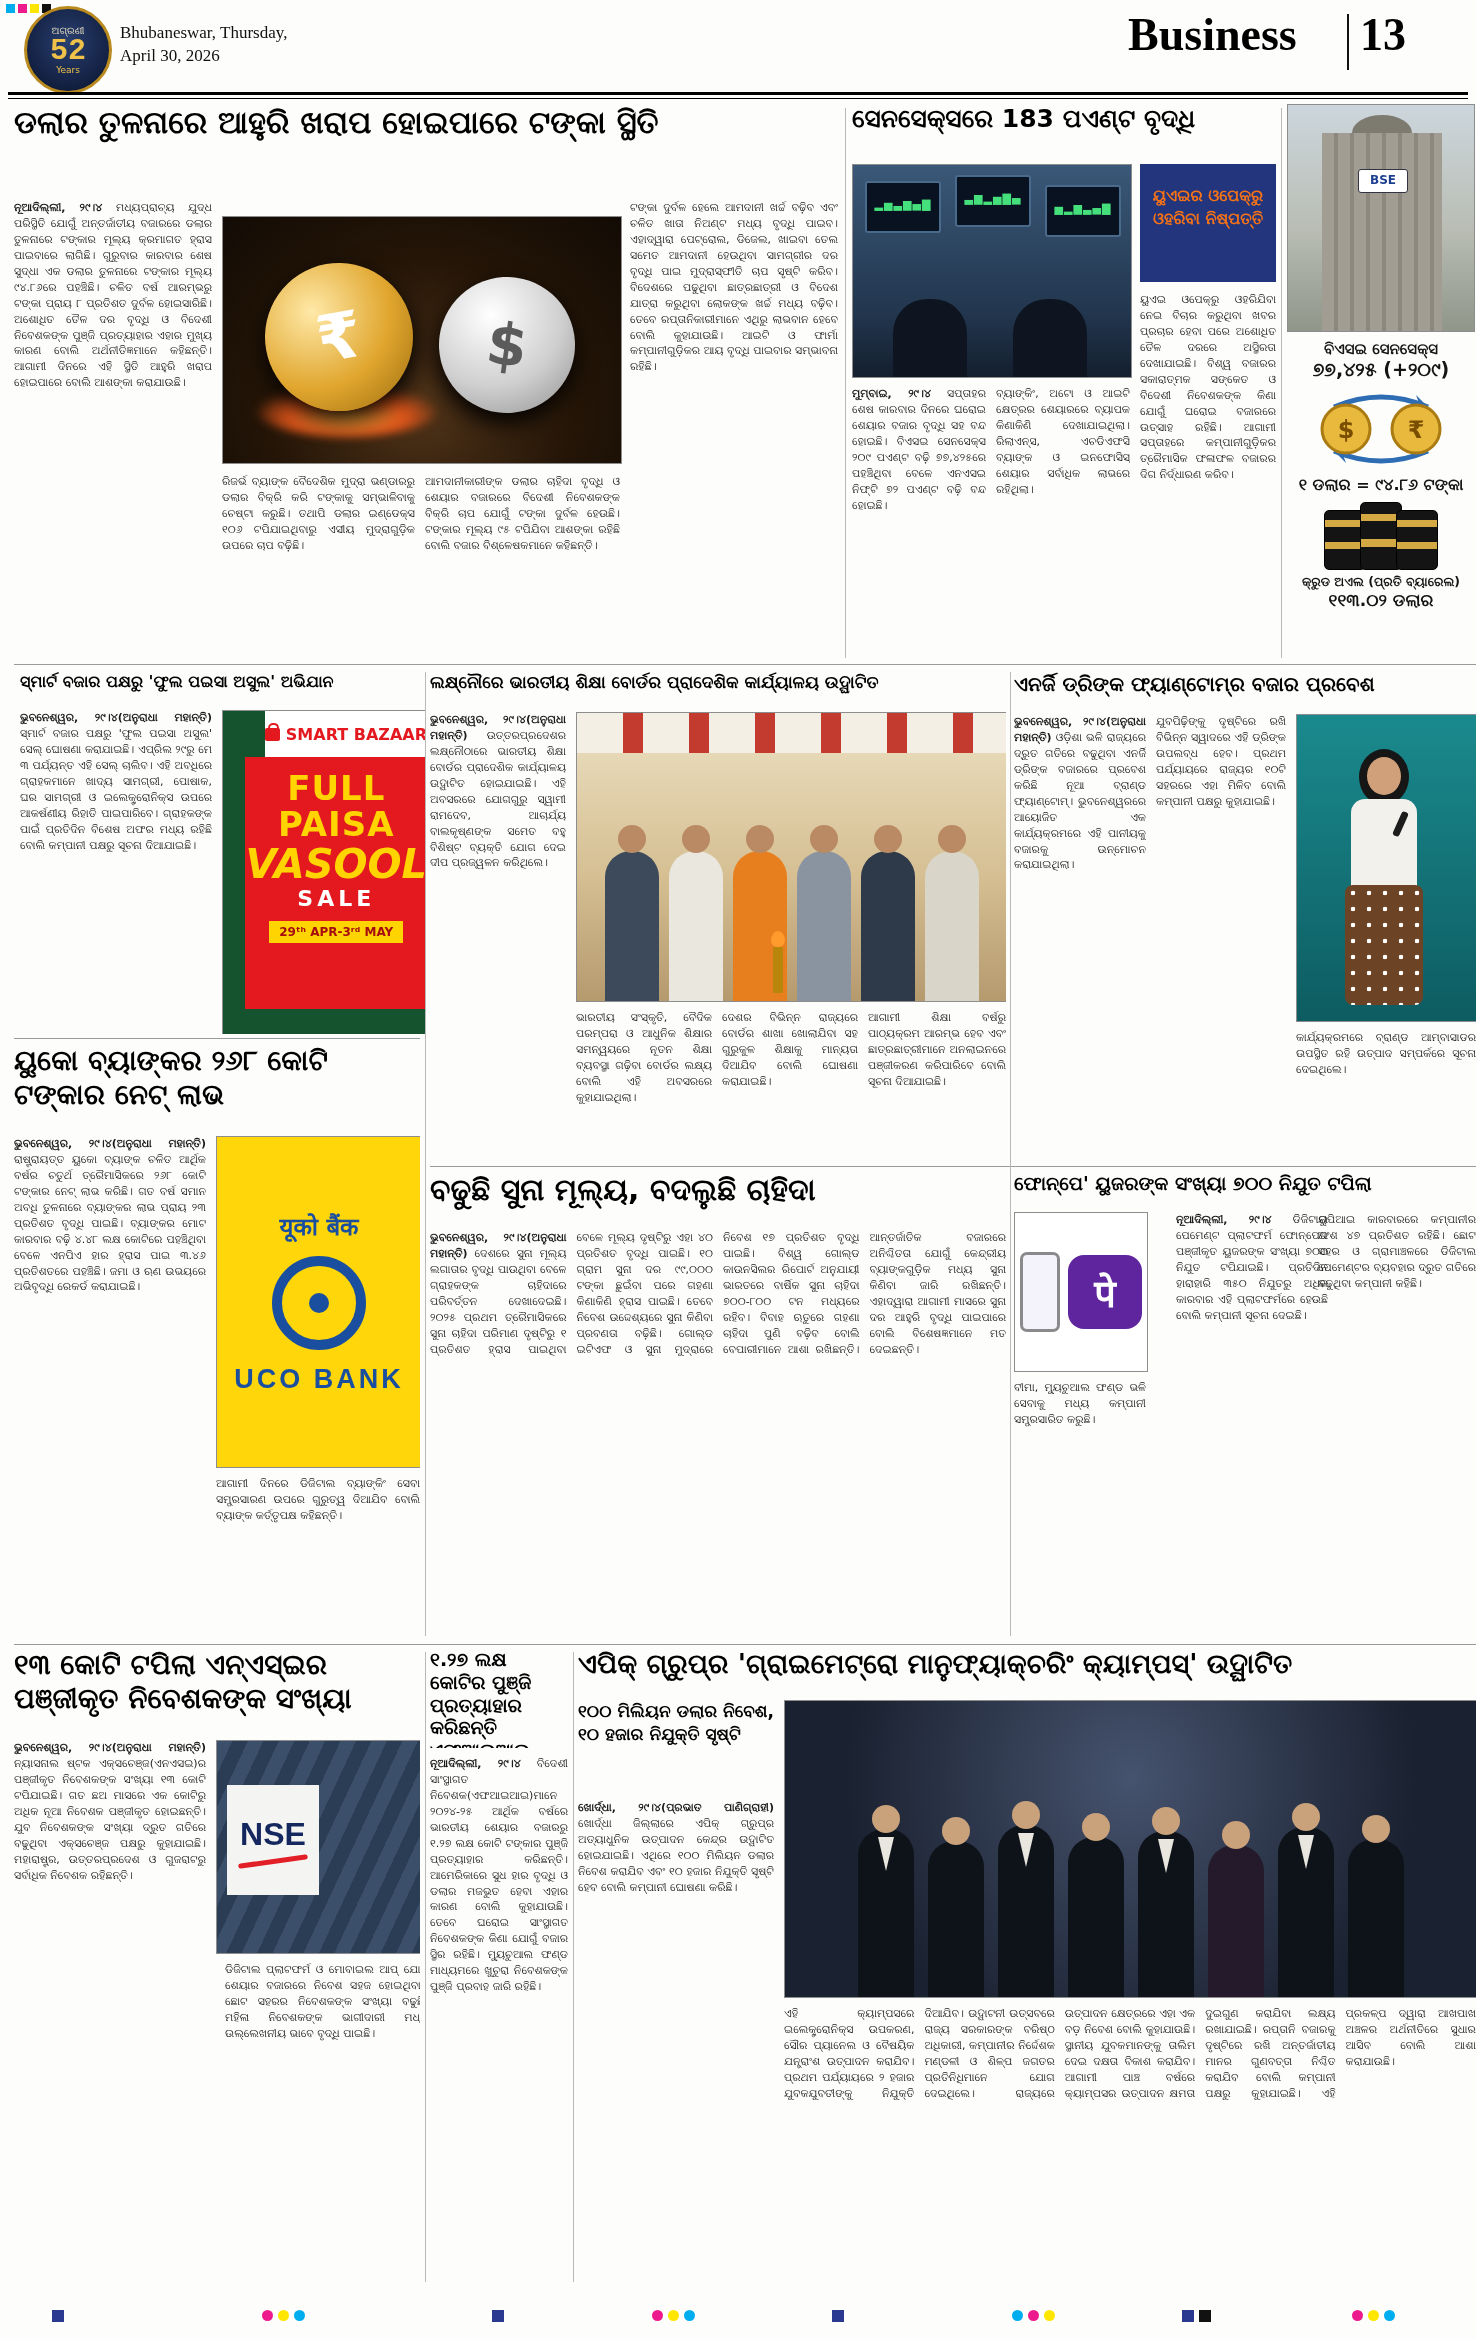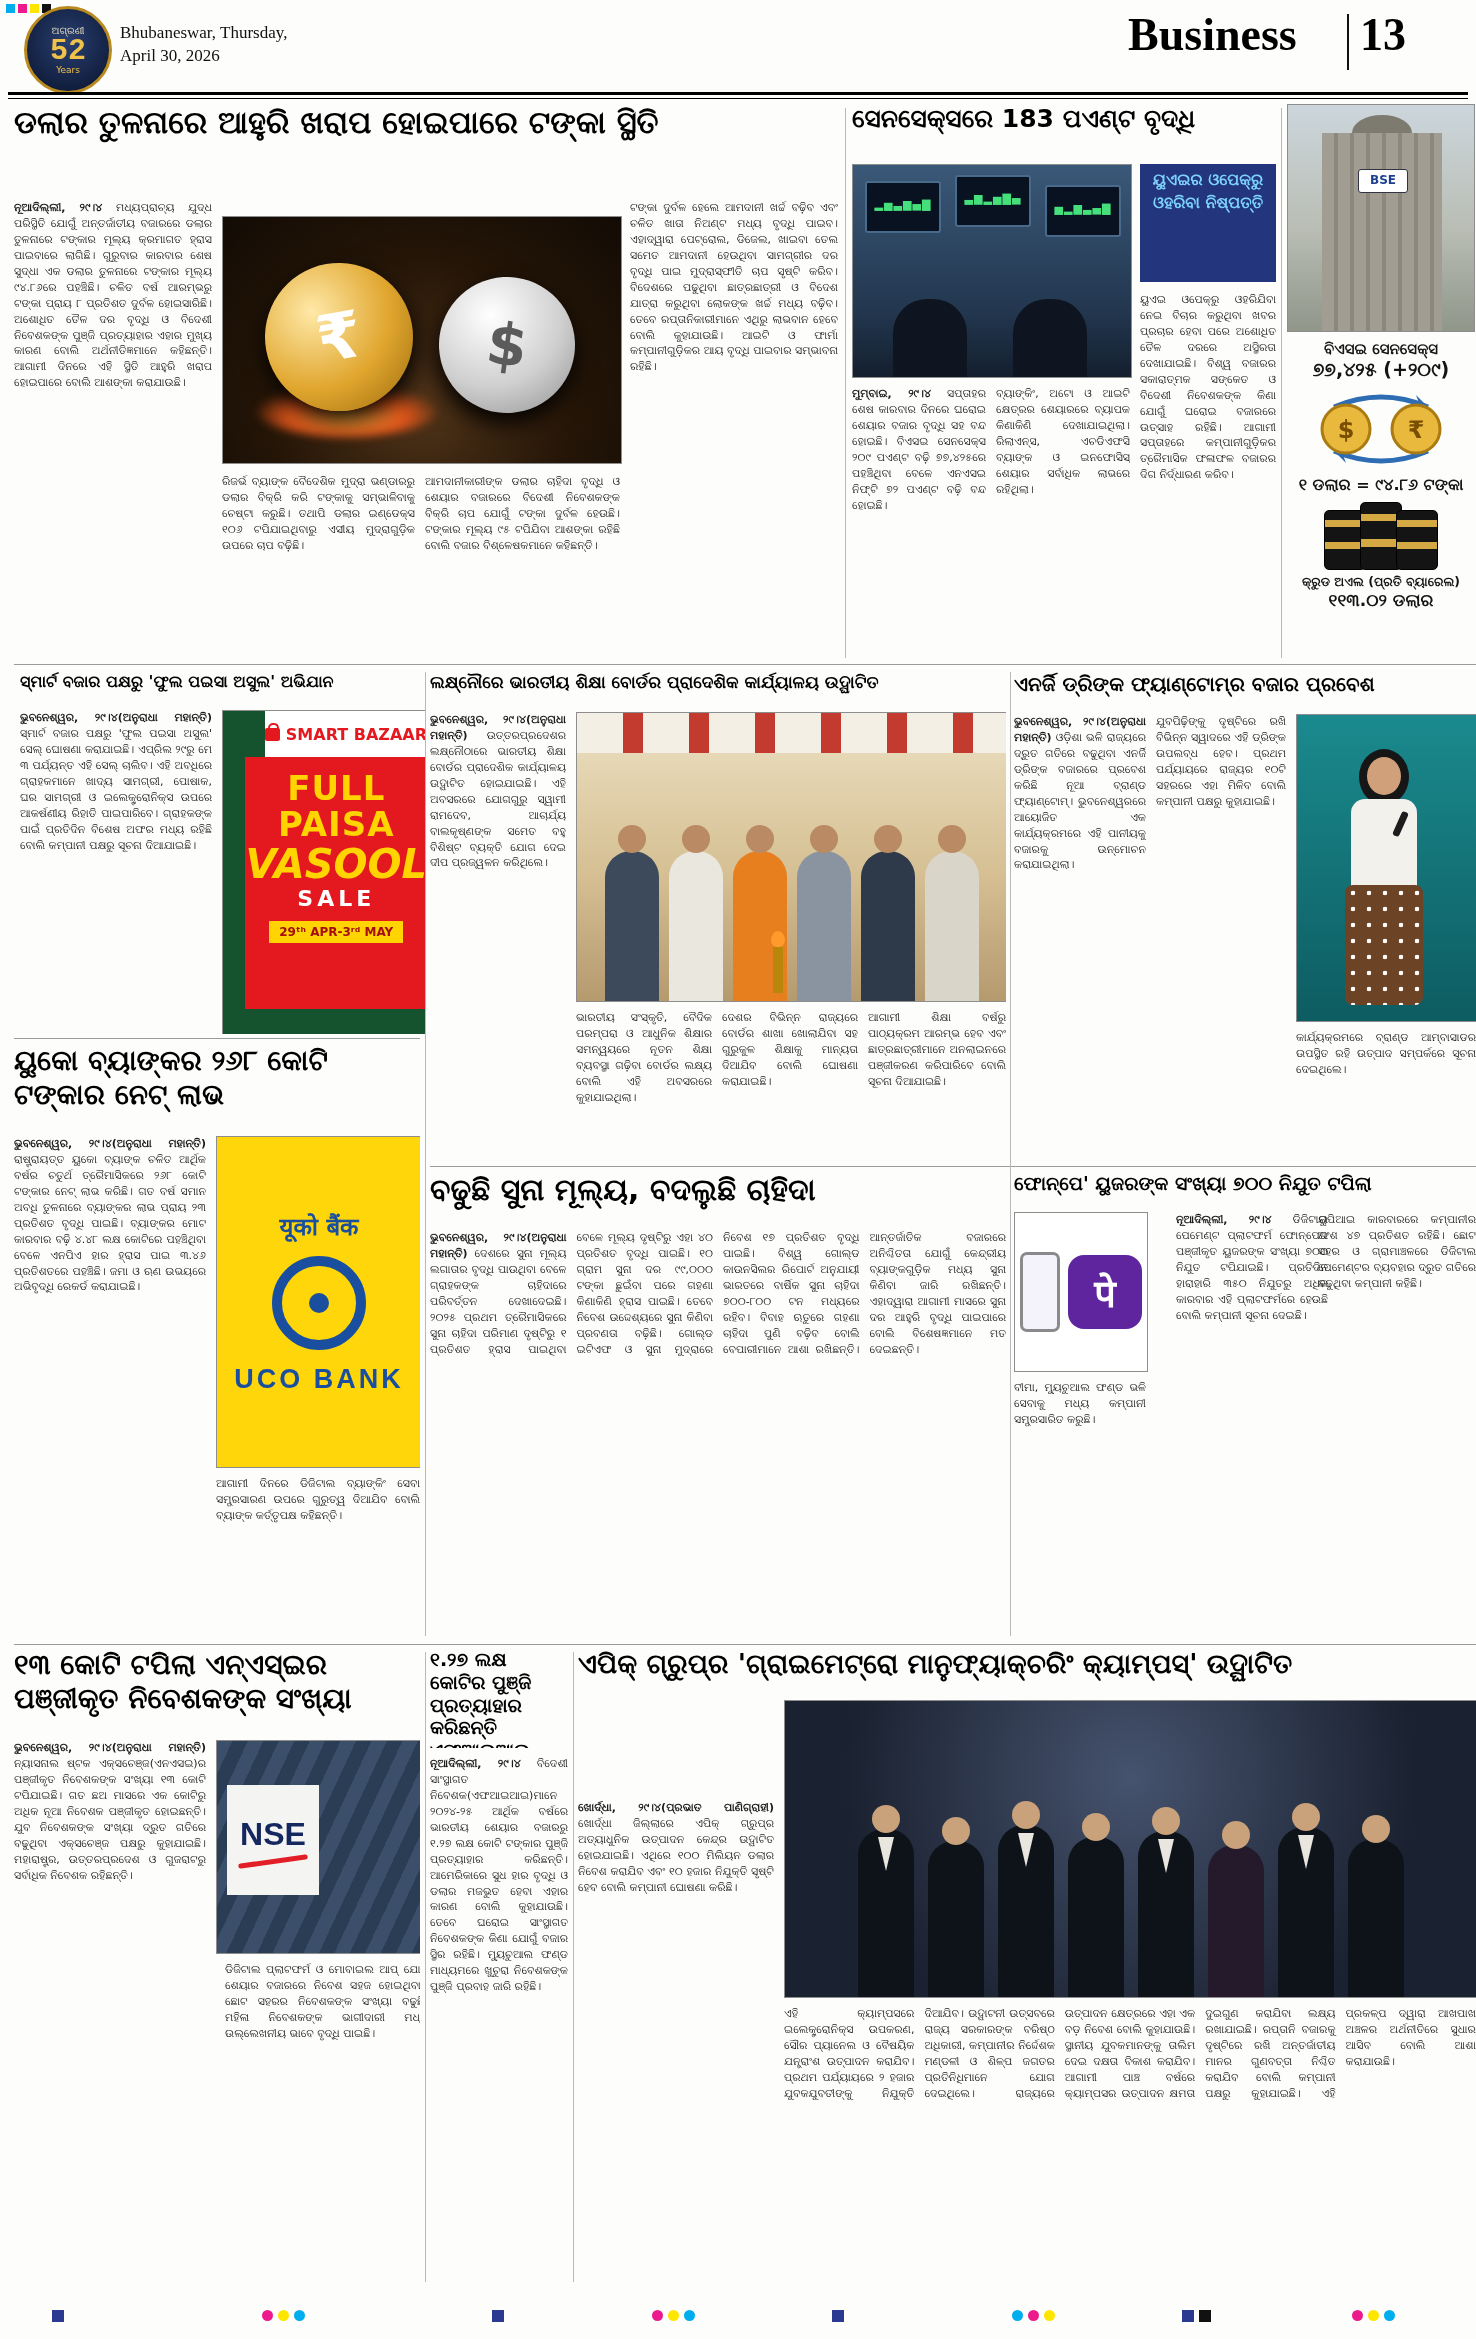--- a/index.html
+++ b/index.html
@@ -49,22 +49,22 @@
   #a-col3{left:411px;top:370px;width:195px;height:186px;}
   #a-col4{left:616px;top:96px;width:208px;height:460px;}
 
   
   #artB{left:852px;top:104px;width:424px;height:556px;}
   #b-hl{font-size:25px;height:40px;}
   #b-img{left:0;top:60px;width:278px;height:212px;background:linear-gradient(180deg,#3a5878 0%,#22364e 70%,#141f2e 100%);}
   .monitor{position:absolute;width:72px;height:48px;background:#081220;border:2px solid #4a6a8c;border-radius:3px;
            color:#45e07c;font-size:11px;line-height:44px;text-align:center;letter-spacing:1px;}
   .trader{position:absolute;bottom:-6px;width:74px;height:84px;border-radius:34px 34px 0 0;background:#0e1520;}
-  #b-box{left:288px;top:60px;width:136px;height:118px;background:#22357d;color:#7dd3fc;
-         font-weight:700;font-size:16px;line-height:1.45;padding:4px 10px;box-sizing:border-box;text-align:center;}
+  #b-box{left:288px;top:60px;width:136px;height:118px;background:#22357d;color:#f97316;
+         font-weight:700;font-size:16px;line-height:1.45;padding:20px 10px;box-sizing:border-box;text-align:center;}
   #b-col1{left:0;top:282px;width:134px;height:274px;}
   #b-col2{left:144px;top:282px;width:134px;height:274px;}
   #b-col3{left:288px;top:188px;width:136px;height:368px;}
 
   
   #sidebar{left:1286px;top:104px;width:190px;height:556px;display:flex;flex-direction:column;align-items:center;}
   #c-img{position:relative;width:188px;height:228px;border:1px solid #8d8d8d;box-sizing:border-box;
          background:linear-gradient(180deg,#ccd6dc 0%,#b9bdb4 55%,#90968a 100%);overflow:hidden;}
   .bse-build{position:absolute;left:34px;top:28px;width:120px;height:200px;
          background:repeating-linear-gradient(90deg,#a19d92 0 12px,#8c887d 12px 16px);}
@@ -399,20 +399,21 @@
   <div class="art" id="artL">
     <div class="hl abs" id="l-hl" style="left:0;top:0;right:0;">୧.୨୭ ଲକ୍ଷ କୋଟିର ପୁଞ୍ଜି ପ୍ରତ୍ୟାହାର କରିଛନ୍ତି ଏଫ୍ଆଇଆଇ</div>
     <div class="body-text abs" id="l-body">
       <b class="dl">ନୂଆଦିଲ୍ଲୀ, ୨୯।୪</b>
       <span>ବିଦେଶୀ ସାଂସ୍ଥାଗତ ନିବେଶକ(ଏଫଆଇଆଇ)ମାନେ ୨୦୨୪-୨୫ ଆର୍ଥିକ ବର୍ଷରେ ଭାରତୀୟ ଶେୟାର ବଜାରରୁ ୧.୨୭ ଲକ୍ଷ କୋଟି ଟଙ୍କାର ପୁଞ୍ଜି ପ୍ରତ୍ୟାହାର କରିଛନ୍ତି। ଆମେରିକାରେ ସୁଧ ହାର ବୃଦ୍ଧି ଓ ଡଲାର ମଜଭୁତ ହେବା ଏହାର କାରଣ ବୋଲି କୁହାଯାଉଛି। ତେବେ ଘରୋଇ ସାଂସ୍ଥାଗତ ନିବେଶକଙ୍କ କିଣା ଯୋଗୁଁ ବଜାର ସ୍ଥିର ରହିଛି। ମ୍ୟୁଚୁଆଲ ଫଣ୍ଡ ମାଧ୍ୟମରେ ଖୁଚୁରା ନିବେଶକଙ୍କ ପୁଞ୍ଜି ପ୍ରବାହ ଜାରି ରହିଛି।</span>
     </div>
   </div>
 
   <div class="art" id="artM">
     <div class="hl nowrap abs" id="m-hl" style="left:0;top:0;right:0;">ଏପିକ୍ ଗ୍ରୁପ୍ର 'ଗ୍ରାଇମେଟ୍ରୋ ମାନୁଫ୍ୟାକ୍ଚରିଂ କ୍ୟାମ୍ପସ୍' ଉଦ୍ଘାଟିତ</div>
+    <div class="abs" id="m-sub">୧୦୦ ମିଲିୟନ ଡଲାର ନିବେଶ, ୧୦ ହଜାର ନିଯୁକ୍ତି ସୃଷ୍ଟି</div>
     <div class="body-text abs" id="m-col0">
       <b class="dl">ଖୋର୍ଦ୍ଧା, ୨୯।୪(ପ୍ରଭାତ ପାଣିଗ୍ରାହୀ)</b>
       <span>ଖୋର୍ଦ୍ଧା ଜିଲ୍ଲାରେ ଏପିକ୍ ଗ୍ରୁପ୍ର ଅତ୍ୟାଧୁନିକ ଉତ୍ପାଦନ କେନ୍ଦ୍ର ଉଦ୍ଘାଟିତ ହୋଇଯାଇଛି। ଏଥିରେ ୧୦୦ ମିଲିୟନ ଡଲାର ନିବେଶ କରାଯିବ ଏବଂ ୧୦ ହଜାର ନିଯୁକ୍ତି ସୃଷ୍ଟି ହେବ ବୋଲି କମ୍ପାନୀ ଘୋଷଣା କରିଛି।</span>
     </div>
     <div class="ph" id="m-img">
       <div class="stage-row">
         <div class="sil w"></div>
         <div class="sil" style="height:156px"></div>
         <div class="sil w" style="height:172px"></div>
         <div class="sil" style="height:160px"></div>

